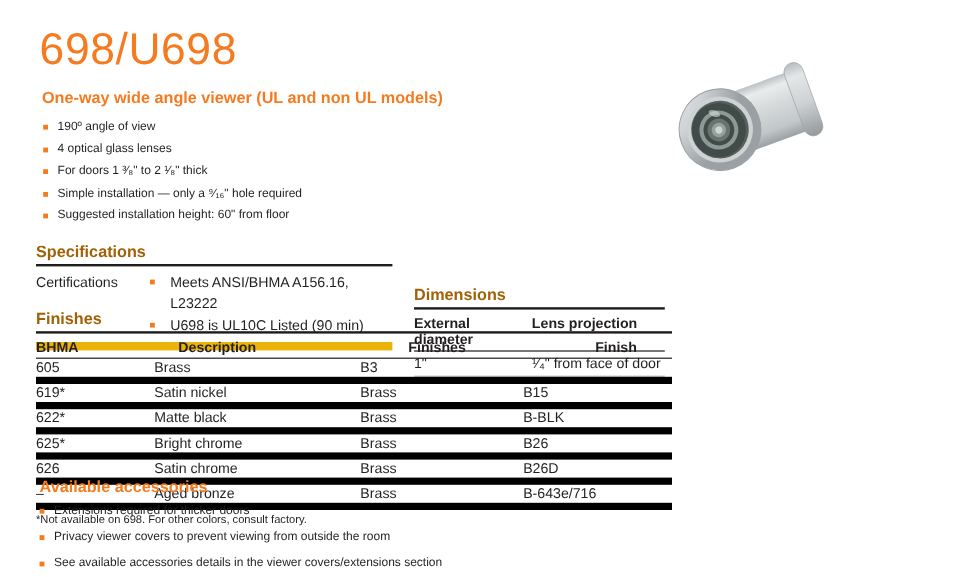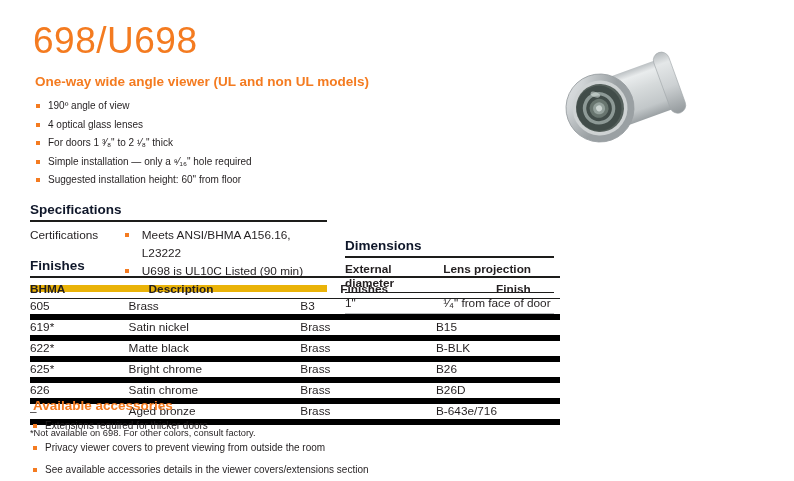--- a/index.html
+++ b/index.html
@@ -22,21 +22,21 @@
   }
 
   
   .features{position:absolute;left:36px;top:97px;width:420px;}
   .bullet-item{display:flex;align-items:flex-start;font-size:10px;line-height:18.6px;}
   .sq{flex:0 0 4px;width:4px;height:4px;background:#f47b20;margin:7px 8px 0 0;}
 
   
   h3{
     font-size:13.5px;font-weight:700;margin:0;padding:0 0 3px 0;
-    border-bottom:2px solid #1d1d1b;color:#0f172a;
+    border-bottom:2px solid #1d1d1b;color:#a16207;
   }
   .orange-h{
     font-size:13.5px;font-weight:700;color:#f47b20;margin:0 0 4px 0;
   }
 
   
   .specs{position:absolute;left:30px;top:202px;width:297px;}
   .specs-body{display:flex;padding:4px 0 5px 0;border-bottom:7px solid #eab308;}
   .specs-label{width:92px;font-size:11.8px;padding-top:2px;}
   .spec-item{display:flex;align-items:flex-start;font-size:11.8px;line-height:18px;}

